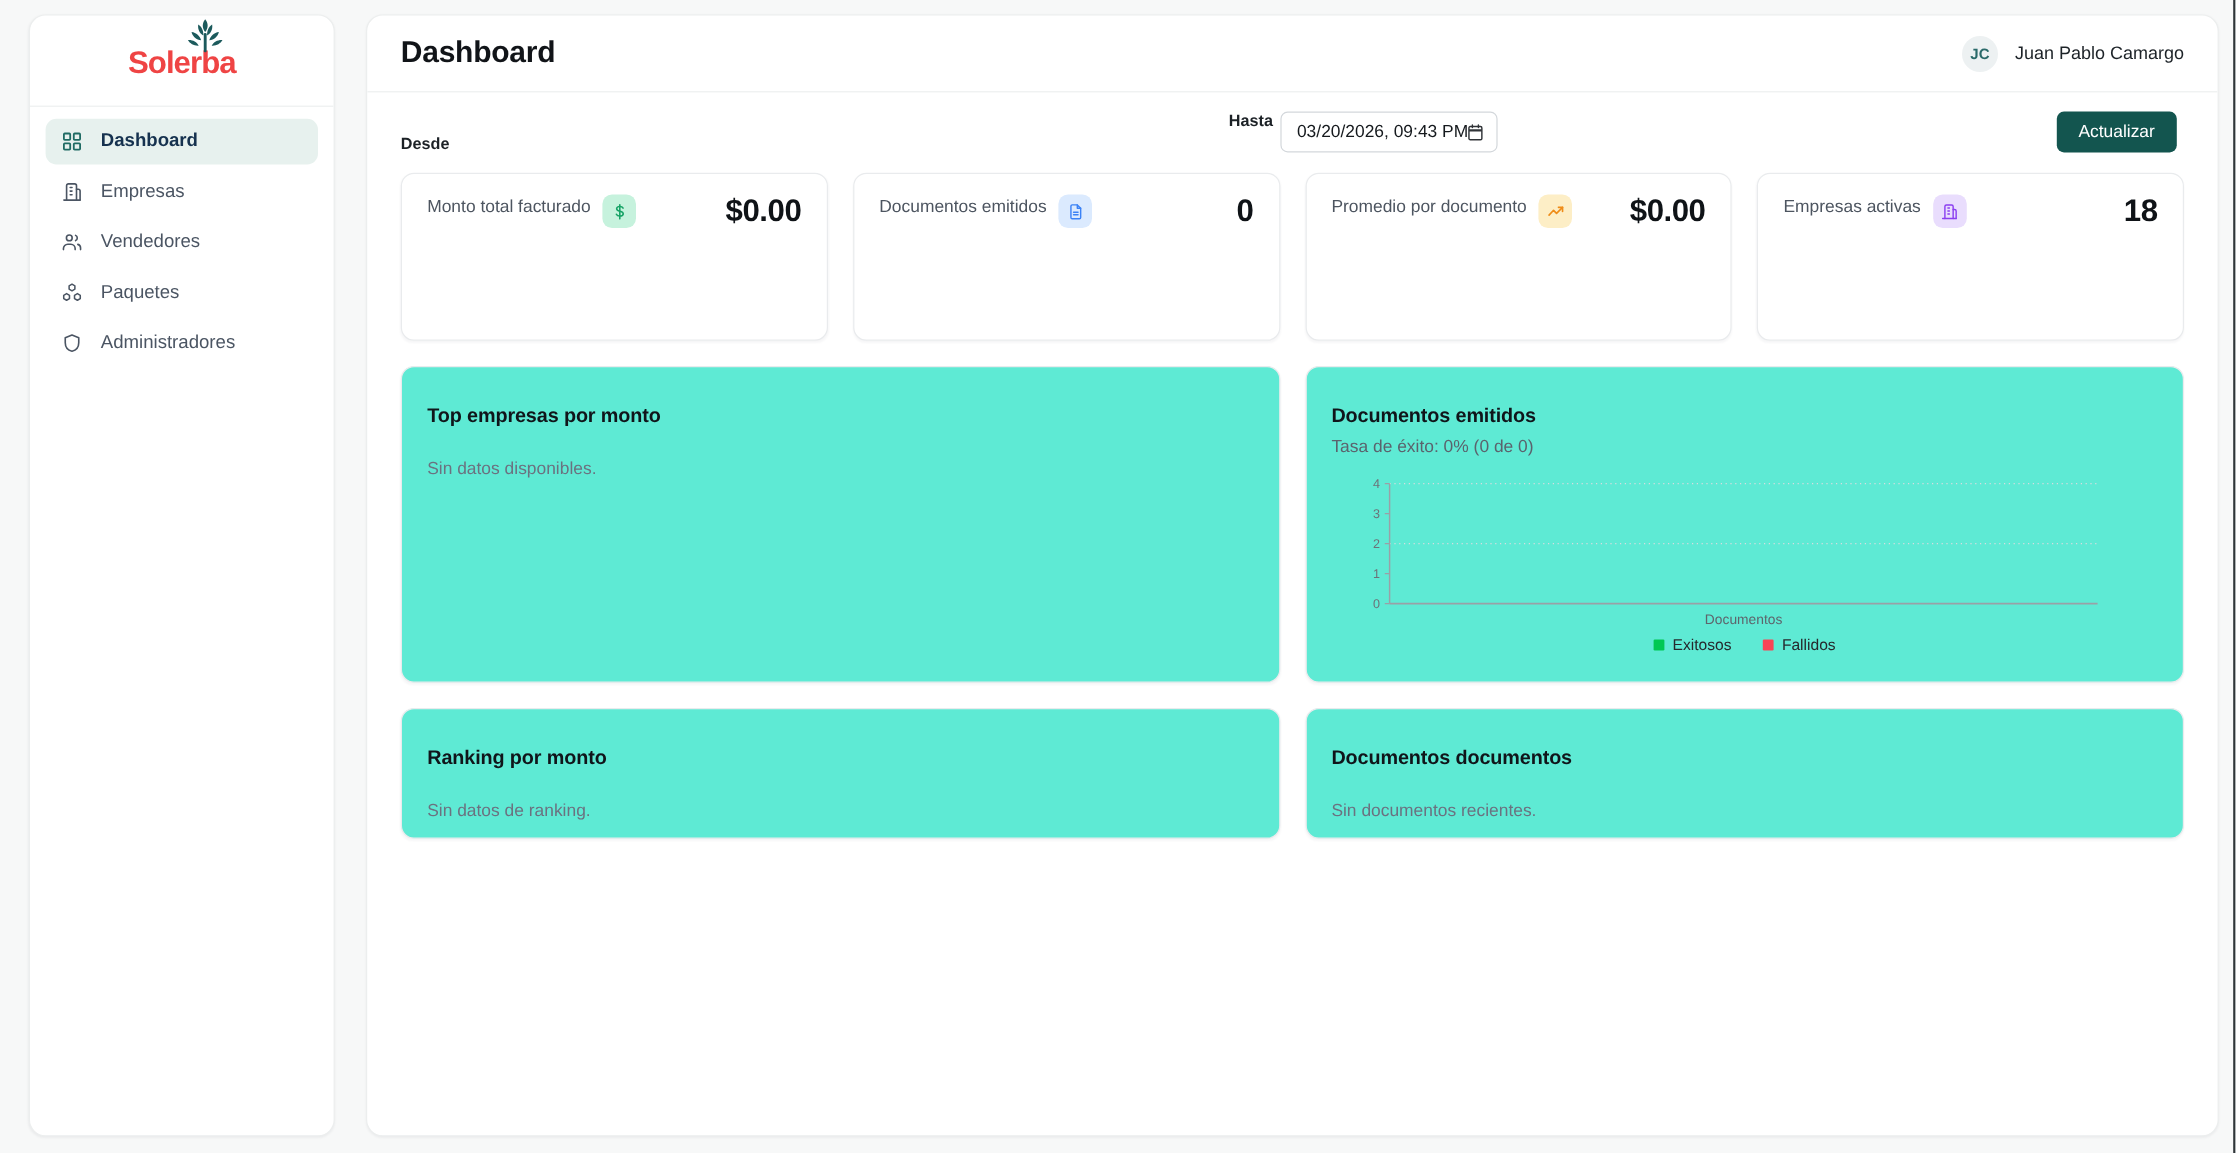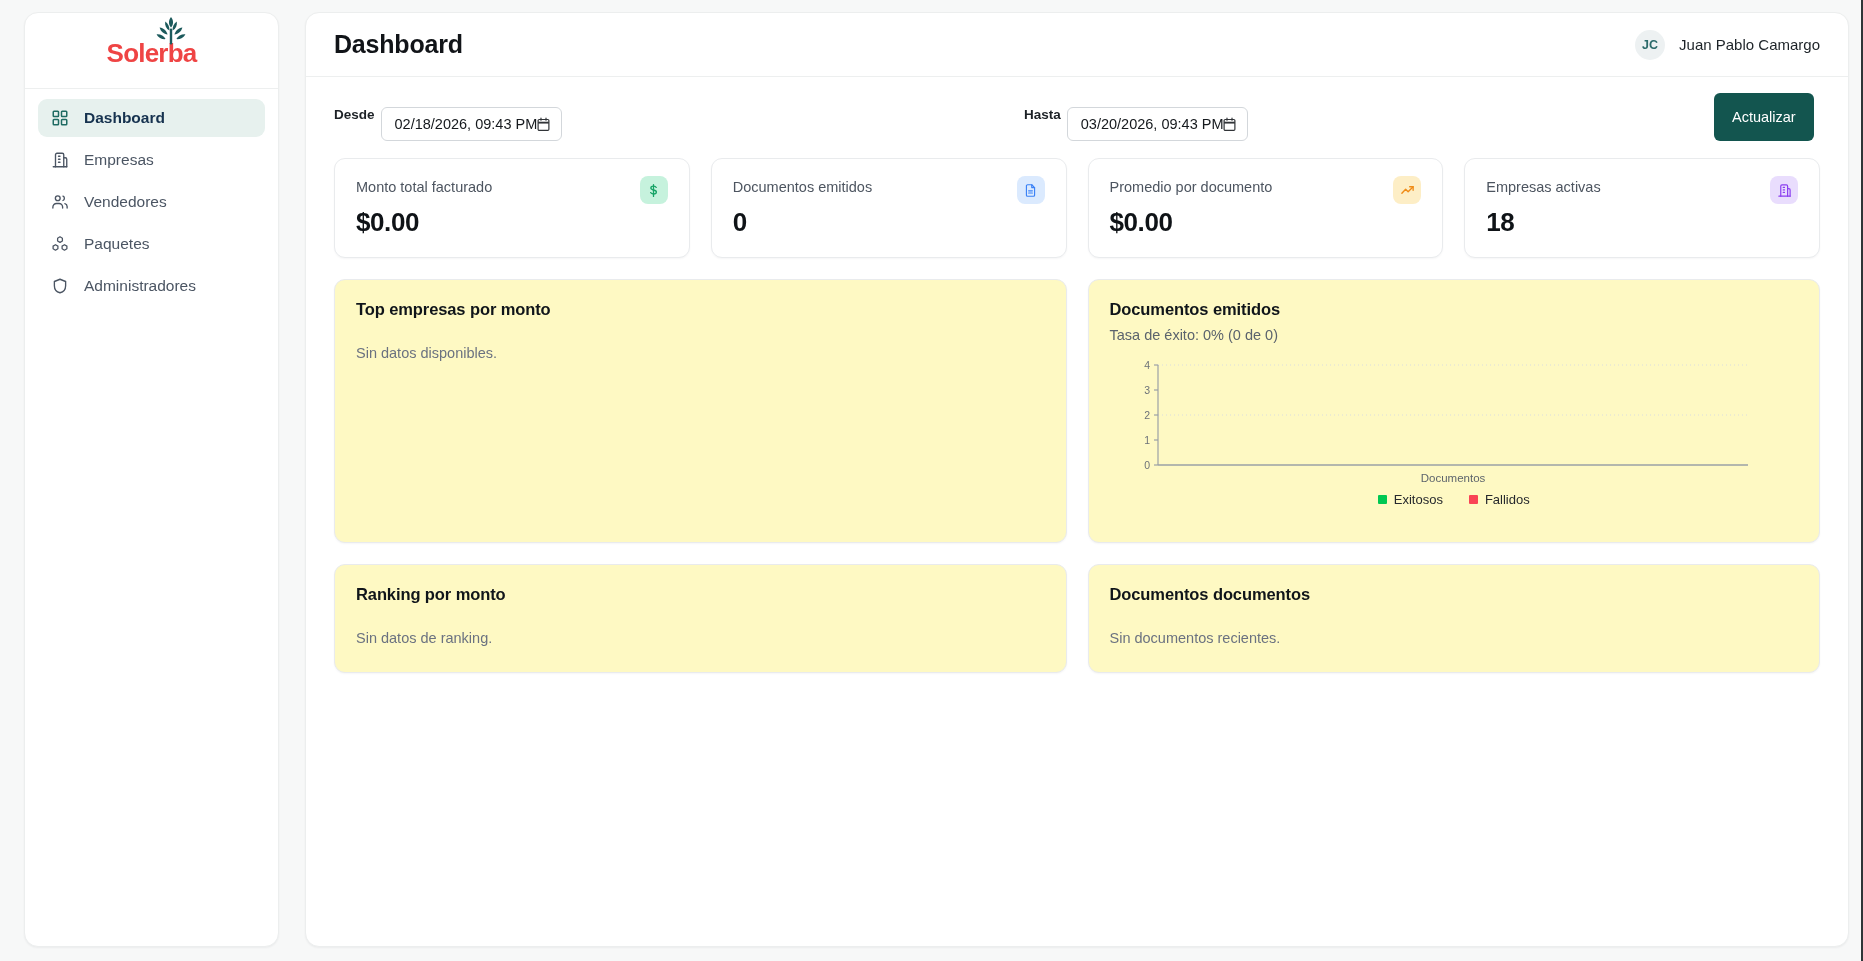--- a/index.html
+++ b/index.html
@@ -160,21 +160,21 @@
     display: flex;
     align-items: center;
     justify-content: space-between;
     padding: 0 11px 0 13px;
     font-size: 14.5px;
     color: #15191d;
     cursor: text;
   }
   .cal-glyph { width: 13px; height: 15px; opacity: .9; }
   .btn-primary {
-    height: 48px;
+    height: 34px;
     background: #13554f;
     color: #ffffff;
     border: none;
     border-radius: 6px;
     padding: 0 18px;
     font-size: 14.5px;
     font-family: "Liberation Sans", sans-serif;
     cursor: pointer;
     white-space: nowrap;
   }
@@ -186,23 +186,22 @@
     margin-bottom: 21px;
   }
   .kpi-card {
     flex: 1 1 0;
     min-width: 0;
     background: #fff;
     border: 1px solid #e9ebed;
     border-radius: 11px;
     box-shadow: 0 1px 2px rgba(16,24,40,.04);
     padding: 17px 21px 20px 21px;
-    height: 100px;
-    display: flex;
-    flex-direction: column;
+    height: 140px;
+    display: flex;
     justify-content: space-between;
   }
   .kpi-head {
     display: flex;
     align-items: flex-start;
     justify-content: space-between;
     gap: 10px;
   }
   .kpi-title {
     font-size: 14.5px;
@@ -223,25 +222,25 @@
     letter-spacing: -0.4px;
     line-height: 1;
     padding-bottom: 2px;
   }
 
   
   .panel-row { display: flex; gap: 21px; margin-bottom: 21px; }
   .panel {
     flex: 1 1 0;
     min-width: 0;
-    background: #fef9c3;
+    background: #5eead4;
     border: 1px solid #e9ebed;
     border-radius: 11px;
     box-shadow: 0 1px 2px rgba(16,24,40,.04);
-    padding: 20px 21px 18px 21px;
+    padding: 32px 21px 18px 21px;
   }
   .panel.tall { height: 264px; }
   .panel.short { height: 109px; }
   .panel-title {
     font-size: 16.5px;
     font-weight: 700;
     color: #10151a;
     letter-spacing: -0.1px;
     margin-bottom: 0;
   }
@@ -362,30 +361,20 @@
         <span class="avatar">JC</span>
         <span class="user-name">Juan Pablo Camargo</span>
       </div>
     </header>
 
     <div class="content">
 
       <div class="filters">
         <div class="field desde">
           <label class="field-label">Desde</label>
-          <div class="date-input">
-            <span>02/18/2026, 09:43 PM</span>
-            <span class="cal-glyph">
-              <svg width="13" height="15" viewBox="0 0 14 16" fill="none" stroke="#1b1f23" stroke-width="1.3">
-                <rect x="1.2" y="2.6" width="11.6" height="11.8" rx="1.2"></rect>
-                <path d="M1.2 6h11.6" stroke-width="2"></path>
-                <path d="M4.3 1.2v2.2M9.7 1.2v2.2" stroke-linecap="round"></path>
-              </svg>
-            </span>
-          </div>
         </div>
 
         <div class="field hasta">
           <label class="field-label">Hasta</label>
           <div class="date-input">
             <span>03/20/2026, 09:43 PM</span>
             <span class="cal-glyph">
               <svg width="13" height="15" viewBox="0 0 14 16" fill="none" stroke="#1b1f23" stroke-width="1.3">
                 <rect x="1.2" y="2.6" width="11.6" height="11.8" rx="1.2"></rect>
                 <path d="M1.2 6h11.6" stroke-width="2"></path>

